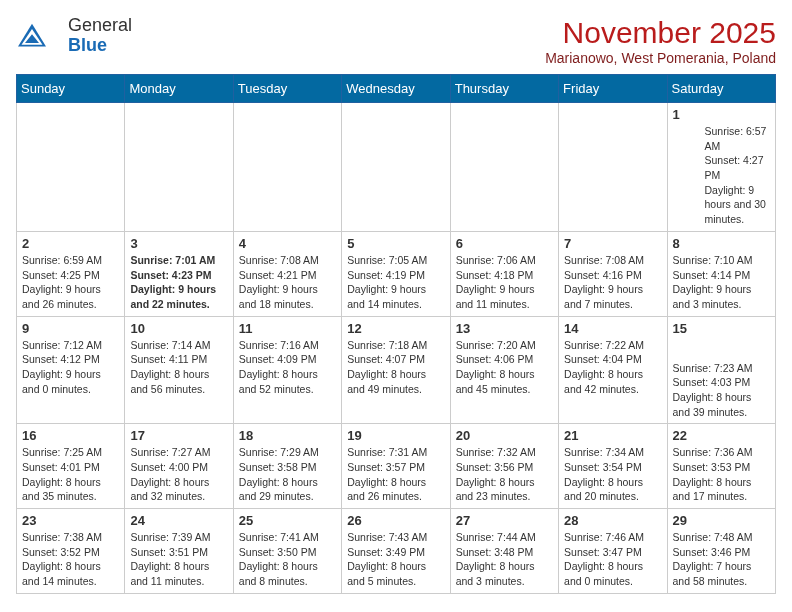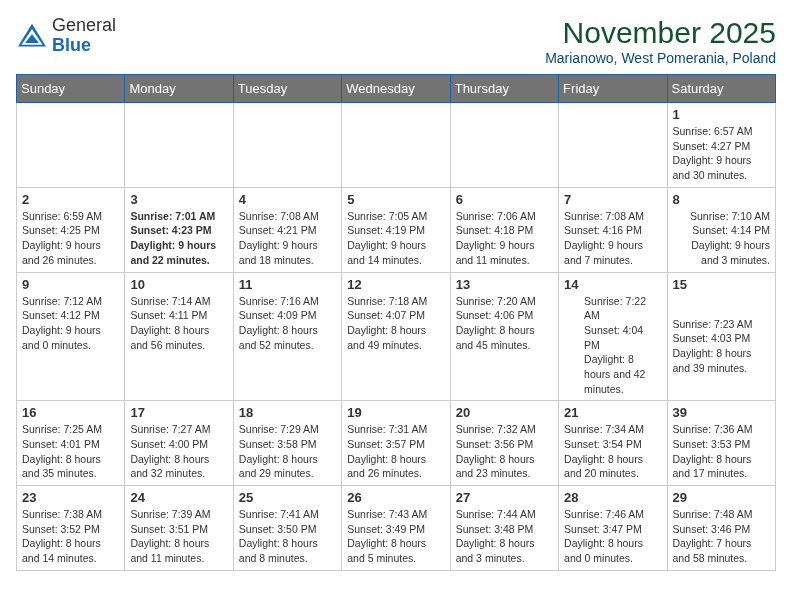--- a/index.html
+++ b/index.html
@@ -12,51 +12,51 @@
     }
     .header-section {
       display: flex;
       justify-content: space-between;
       align-items: flex-start;
       margin-bottom: 8px;
     }
     .logo {
       display: flex;
       align-items: center;
-      gap: 4px;
+      gap: 20px;
     }
     .logo-text {
       font-size: 18px;
       line-height: 1.1;
     }
     .logo-general { color: #333; font-weight: normal; }
     .logo-blue { color: #1a6bb5; font-weight: bold; }
     .logo-icon {
       width: 32px;
       height: 28px;
     }
     .title-section {
       text-align: right;
     }
     .month-title {
       font-size: 30px;
-      color: #14532d;
+      color: #b91c1c;
       font-weight: normal;
     }
     .subtitle {
       font-size: 14px;
-      color: #0c4a6e;
+      color: #7f1d1d;
     }
     .calendar {
       width: 100%;
       border-collapse: collapse;
       border: 1px solid #ccc;
     }
     .calendar th {
-      background: #737373;
+      background: #0369a1;
       color: #fff;
       font-size: 13px;
       padding: 6px 4px;
       text-align: left;
       border: 1px solid #2060a0;
       font-weight: normal;
     }
     .calendar td {
       border: 1px solid #ccc;
       vertical-align: top;
@@ -121,21 +121,21 @@
   <tbody id="calendar-body">
   <tr class="week-row">
         <td class="empty-cell"></td>
         <td class="empty-cell"></td>
         <td class="empty-cell"></td>
         <td class="empty-cell"></td>
         <td class="empty-cell"></td>
         <td class="empty-cell"></td>
         <td>
           <span class="day-number">1</span>
-          <div class="day-info" style="white-space: pre-wrap;">Sunrise: 6:57 AM
+          <div class="day-info" style="white-space: pre-wrap; margin-left: 32px;">Sunrise: 6:57 AM
 Sunset: 4:27 PM
 Daylight: 9 hours and 30 minutes.</div>
         </td>
       </tr>
       <tr class="week-row">
         <td>
           <span class="day-number">2</span>
           <div class="day-info" style="white-space: pre-wrap;">Sunrise: 6:59 AM
 Sunset: 4:25 PM
 Daylight: 9 hours and 26 minutes.</div>
@@ -165,21 +165,21 @@
 Daylight: 9 hours and 11 minutes.</div>
         </td>
         <td>
           <span class="day-number">7</span>
           <div class="day-info" style="white-space: pre-wrap;">Sunrise: 7:08 AM
 Sunset: 4:16 PM
 Daylight: 9 hours and 7 minutes.</div>
         </td>
         <td>
           <span class="day-number">8</span>
-          <div class="day-info" style="white-space: pre-wrap; text-align: right;">Sunrise: 7:10 AM
+          <div class="day-info" style="white-space: pre-wrap;">Sunrise: 7:10 AM
 Sunset: 4:14 PM
 Daylight: 9 hours and 3 minutes.</div>
         </td>
       </tr>
       <tr class="week-row">
         <td>
           <span class="day-number">9</span>
           <div class="day-info" style="white-space: pre-wrap;">Sunrise: 7:12 AM
 Sunset: 4:12 PM
 Daylight: 9 hours and 0 minutes.</div>
@@ -203,21 +203,21 @@
 Daylight: 8 hours and 49 minutes.</div>
         </td>
         <td>
           <span class="day-number">13</span>
           <div class="day-info" style="white-space: pre-wrap;">Sunrise: 7:20 AM
 Sunset: 4:06 PM
 Daylight: 8 hours and 45 minutes.</div>
         </td>
         <td>
           <span class="day-number">14</span>
-          <div class="day-info" style="white-space: pre-wrap; margin-left: 20px;">Sunrise: 7:22 AM
+          <div class="day-info" style="white-space: pre-wrap;">Sunrise: 7:22 AM
 Sunset: 4:04 PM
 Daylight: 8 hours and 42 minutes.</div>
         </td>
         <td>
           <span class="day-number">15</span>
           <div class="day-info" style="white-space: pre-wrap; margin-top: 25px;">Sunrise: 7:23 AM
 Sunset: 4:03 PM
 Daylight: 8 hours and 39 minutes.</div>
         </td>
       </tr>
@@ -252,21 +252,21 @@
 Sunset: 3:56 PM
 Daylight: 8 hours and 23 minutes.</div>
         </td>
         <td>
           <span class="day-number">21</span>
           <div class="day-info" style="white-space: pre-wrap;">Sunrise: 7:34 AM
 Sunset: 3:54 PM
 Daylight: 8 hours and 20 minutes.</div>
         </td>
         <td>
-          <span class="day-number">39</span>
+          <span class="day-number">22</span>
           <div class="day-info" style="white-space: pre-wrap;">Sunrise: 7:36 AM
 Sunset: 3:53 PM
 Daylight: 8 hours and 17 minutes.</div>
         </td>
       </tr>
       <tr class="week-row">
         <td>
           <span class="day-number">23</span>
           <div class="day-info" style="white-space: pre-wrap;">Sunrise: 7:38 AM
 Sunset: 3:52 PM

